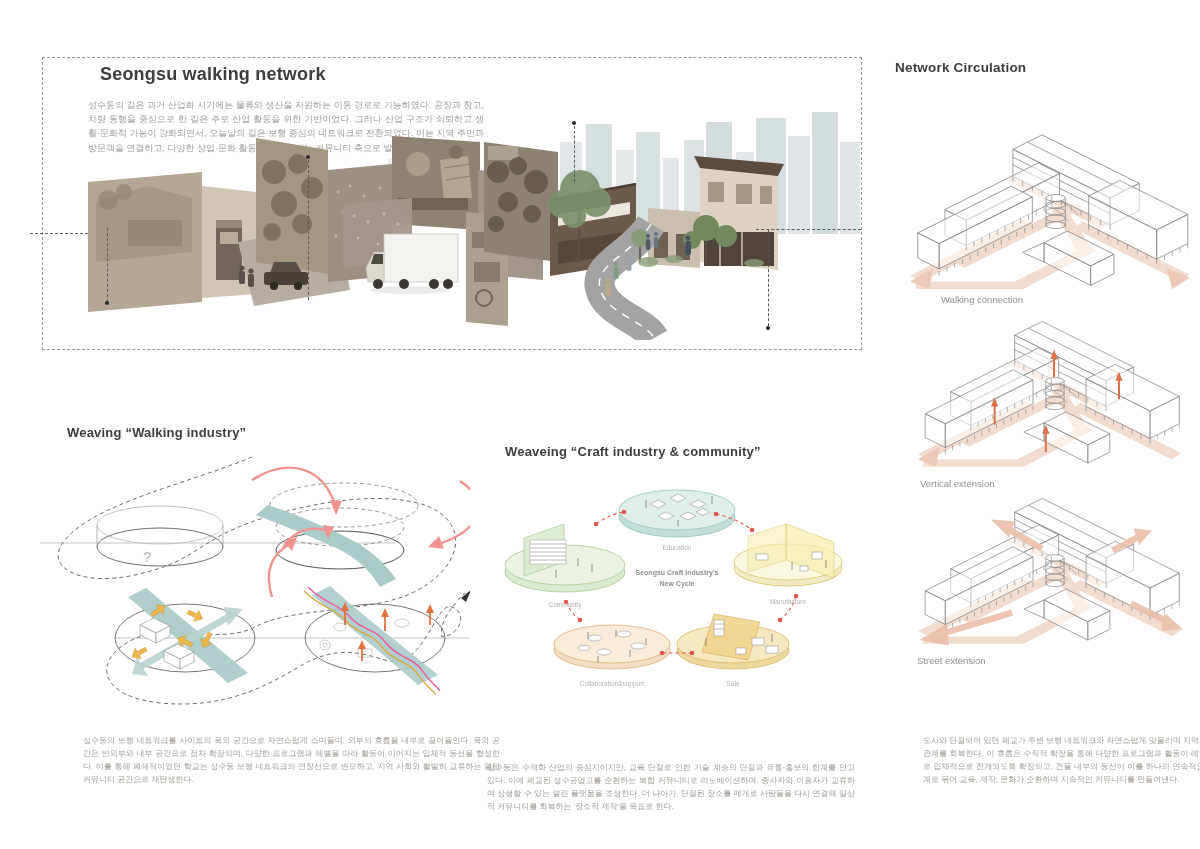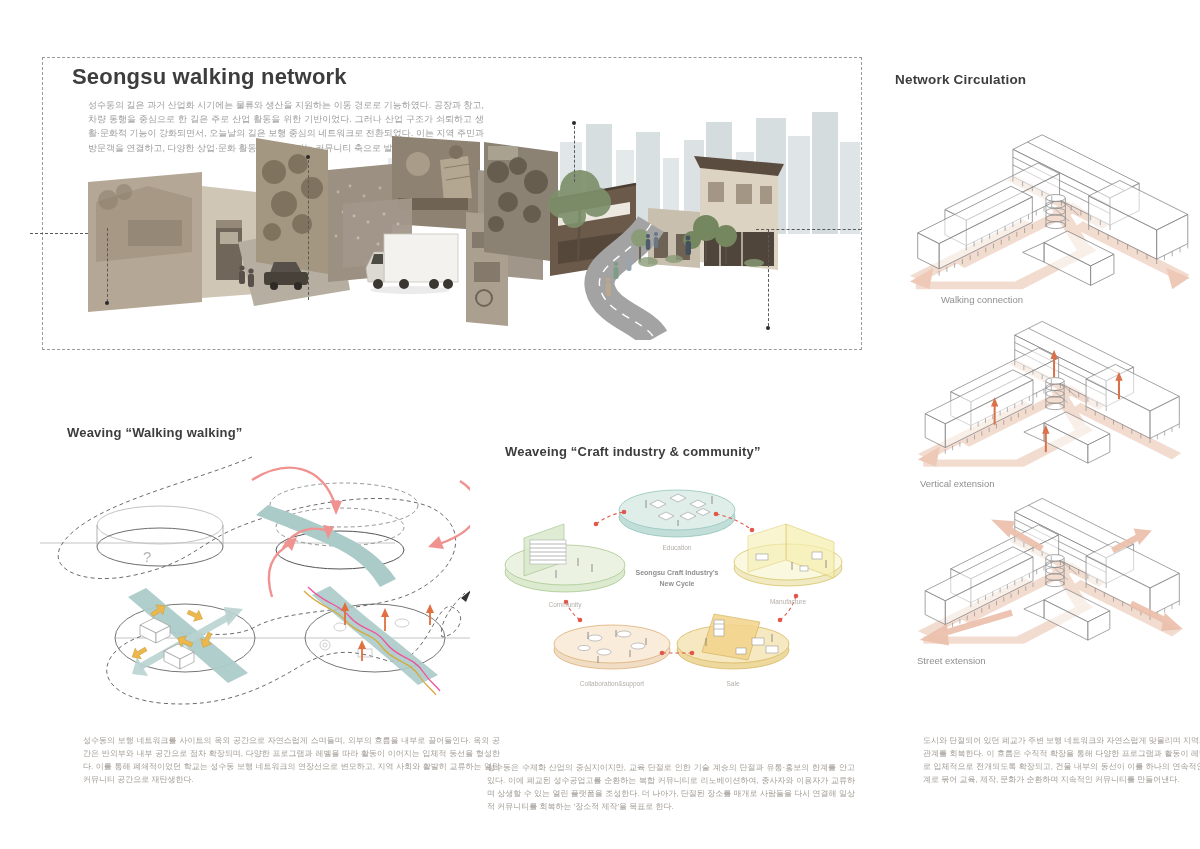--- a/index.html
+++ b/index.html
@@ -1,21 +1,21 @@
 <!DOCTYPE html>
 <html><head>
 <meta charset="utf-8">
 <style>
   html,body{margin:0;padding:0;background:#fff;}
   body{width:1200px;height:849px;position:relative;overflow:hidden;
        font-family:"Liberation Sans","DejaVu Sans",sans-serif;color:#3c3c3c;}
   .abs{position:absolute;}
   
   .panel{left:42px;top:57px;width:818px;height:291px;border:1px dashed #9a9a9a;}
-  .panel-title{left:72px;top:64px;font-size:22px;font-weight:600;color:#3d3d3d;letter-spacing:.2px;}
+  .panel-title{left:100px;top:64px;font-size:18px;font-weight:600;color:#3d3d3d;letter-spacing:.2px;}
   .panel-desc{left:88px;top:98px;width:396px;font-size:9px;line-height:1.58;color:#9b9b9b;text-align:justify;}
   .collage{left:88px;top:112px;width:775px;height:228px;}
   
   .vguide{width:0;border-left:1px dashed #5a5a5a;}
   .hguide{height:0;border-top:1px dashed #5a5a5a;}
   .gdot{width:4px;height:4px;border-radius:50%;background:#2a2a2a;}
   
   .h2{font-size:13px;font-weight:600;color:#3d3d3d;letter-spacing:.2px;}
   .diag-label{font-size:9.5px;color:#8f8f8f;}
   
@@ -248,21 +248,21 @@
 <div class="abs gdot" style="left:105px;top:301px;"></div>
 <div class="abs vguide" style="left:308px;top:160px;height:140px;"></div>
 <div class="abs gdot" style="left:306px;top:155px;"></div>
 <div class="abs vguide" style="left:574px;top:126px;height:56px;"></div>
 <div class="abs gdot" style="left:572px;top:121px;"></div>
 <div class="abs vguide" style="left:768px;top:230px;height:96px;"></div>
 <div class="abs gdot" style="left:766px;top:326px;"></div>
 <div class="abs hguide" style="left:30px;top:233px;width:58px;"></div>
 <div class="abs hguide" style="left:756px;top:229px;width:105px;"></div>
 
-<div class="abs h2" style="left:895px;top:60px;font-size:13.5px;margin-top:12px;">Network Circulation</div>
+<div class="abs h2" style="left:895px;top:60px;font-size:13.5px;">Network Circulation</div>
 
 <svg class="abs" style="left:898px;top:128px;" width="292" height="170" viewBox="0 0 300 175">
   <defs>
     <g id="axon-base">
 
       <g fill="#f1d7c9" opacity=".88">
         <polygon points="12,152 128,94 140,100 24,158"></polygon>
         <polygon points="58,138 180,77 190,83 68,144"></polygon>
         <polygon points="190,96 300,151 290,158 180,103"></polygon>
         <polygon points="158,84 170,78 196,120 184,126"></polygon>
@@ -353,21 +353,21 @@
     <line x1="148" y1="62" x2="110" y2="40"></line>
       <polygon points="118,32 92,30 112,50" stroke="none"></polygon>
     <line x1="245" y1="122" x2="286" y2="142"></line>
       <polygon points="282,132 302,150 278,152" stroke="none"></polygon>
     <line x1="225" y1="64" x2="252" y2="50"></line>
       <polygon points="248,40 268,42 254,58" stroke="none"></polygon>
   </g>
 </svg>
 <div class="abs diag-label" style="left:917px;top:655px;">Street extension</div>
 
-<div class="abs h2" style="left:67px;top:425px;">Weaving “Walking walking”</div>
+<div class="abs h2" style="left:67px;top:425px;">Weaving “Walking industry”</div>
 
 <svg class="abs" style="left:40px;top:455px;" width="430" height="265" viewBox="0 0 430 265">
   <line x1="0" y1="88" x2="355" y2="88" stroke="#b5b5b5" stroke-width=".8"></line>
   <line x1="75" y1="183" x2="430" y2="183" stroke="#b5b5b5" stroke-width=".8"></line>
 
   <path d="M212,2 C150,28 55,48 25,85 C2,112 40,132 95,120 C140,110 150,98 178,82 C215,60 330,28 390,52 C432,72 420,115 372,138 C330,158 250,152 215,172 C185,188 140,172 105,180 C55,195 48,240 120,248 C185,254 225,232 262,210 C295,192 315,196 345,205 C385,217 395,145 412,152 C428,158 420,180 402,182 C398,168 414,148 425,138" fill="none" stroke="#5a5a5a" stroke-width=".9" stroke-dasharray="4 3.2"></path>
   <path d="M421,143 l10,-8 l-5,12 z" fill="#333"></path>
 
   <g fill="none">
     <ellipse cx="120" cy="70" rx="63" ry="19" stroke="#c4c4c4" stroke-width="1"></ellipse>

